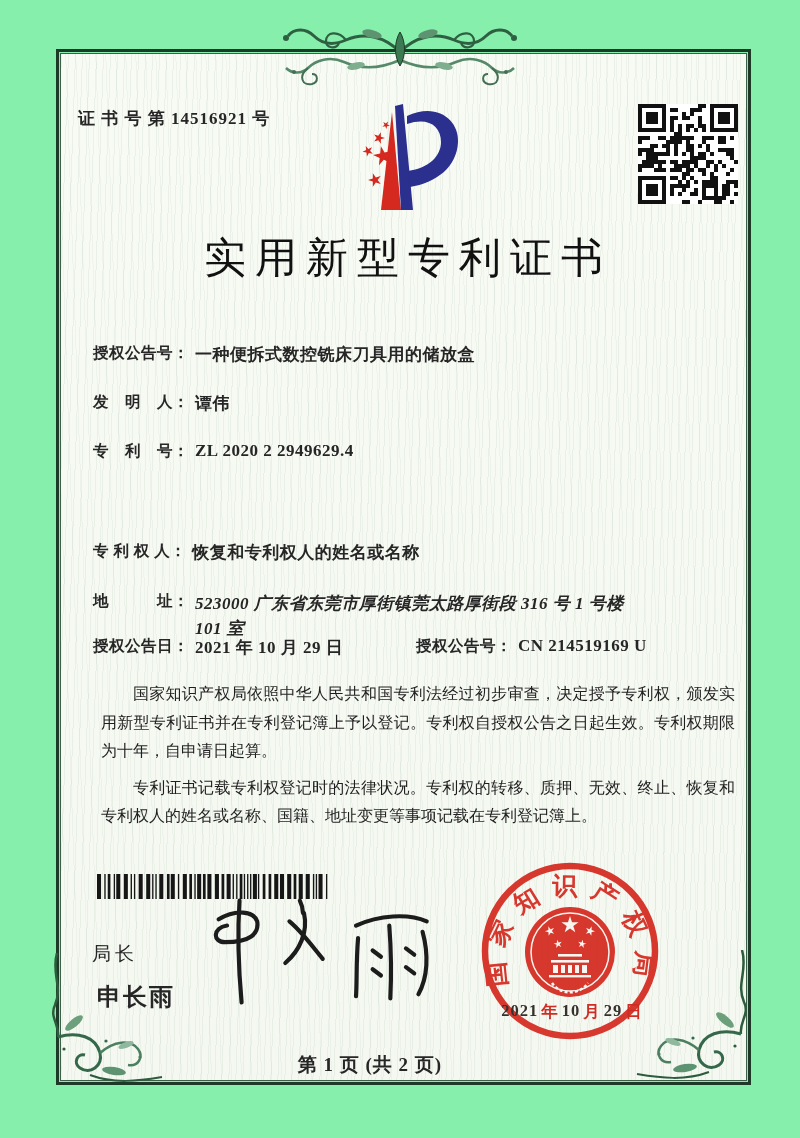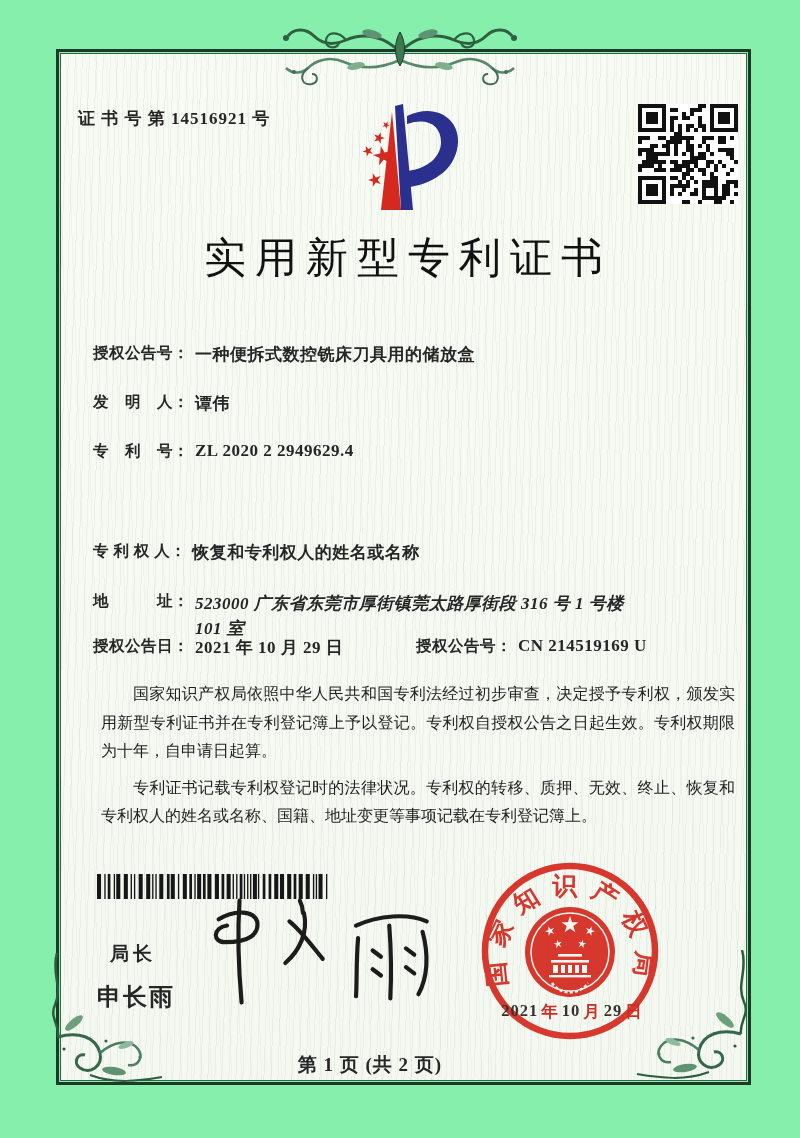--- a/index.html
+++ b/index.html
@@ -25,21 +25,21 @@
   .field-row{position:absolute;left:93px;font-size:17px;font-weight:600;white-space:nowrap;}
   .field-label{display:inline-block;font-size:15.5px;letter-spacing:.5px;vertical-align:top;}
   .field-value{margin-left:6px;letter-spacing:.5px;}
   .addr .field-value{display:inline-block;white-space:normal;width:458px;line-height:25px;vertical-align:top;font-style:italic;}
   .grant-no{position:absolute;left:279px;top:0;margin-left:44px;}
   
   .body-text{position:absolute;left:93px;top:672px;width:650px;
     font-size:16px;line-height:28.5px;text-align:justify;color:#1f1f1f;}
   .body-text p{margin:8px;text-indent:2em;}
   
-  .officer-title{position:absolute;left:110px;top:941px;font-size:19px;font-weight:700;
+  .officer-title{position:absolute;left:92px;top:941px;font-size:19px;font-weight:400;
     font-family:"Liberation Sans","DejaVu Sans",sans-serif;letter-spacing:4px;}
   .officer-name{position:absolute;left:97px;top:981px;font-size:24px;font-weight:600;
     font-family:"Liberation Sans","DejaVu Sans",sans-serif;letter-spacing:2px;}
   .barcode{position:absolute;left:97px;top:874px;}
   .signature{position:absolute;left:200px;top:890px;}
   
   .seal{position:absolute;left:474px;top:855px;}
   .seal-date{position:absolute;left:480px;top:1001px;width:184px;display:flex;
     justify-content:center;gap:3px;font-size:16.5px;font-weight:bold;letter-spacing:1px;}
   .c-dark{color:#37302c;}

